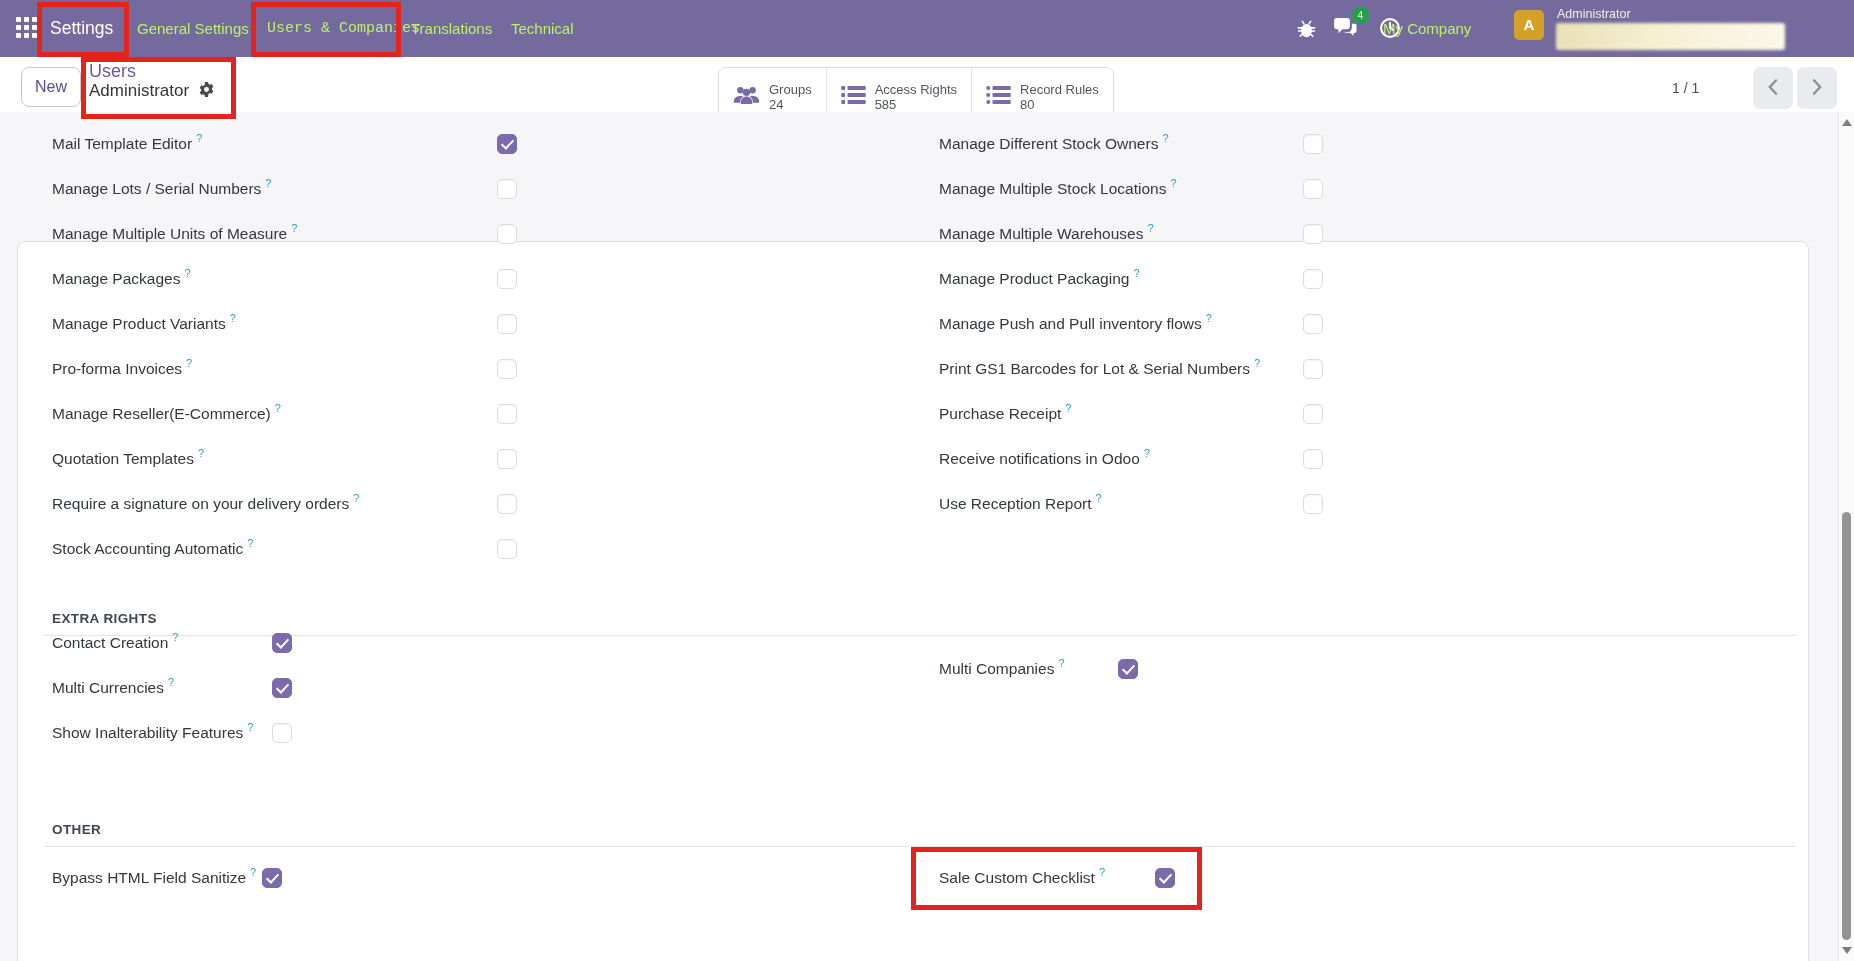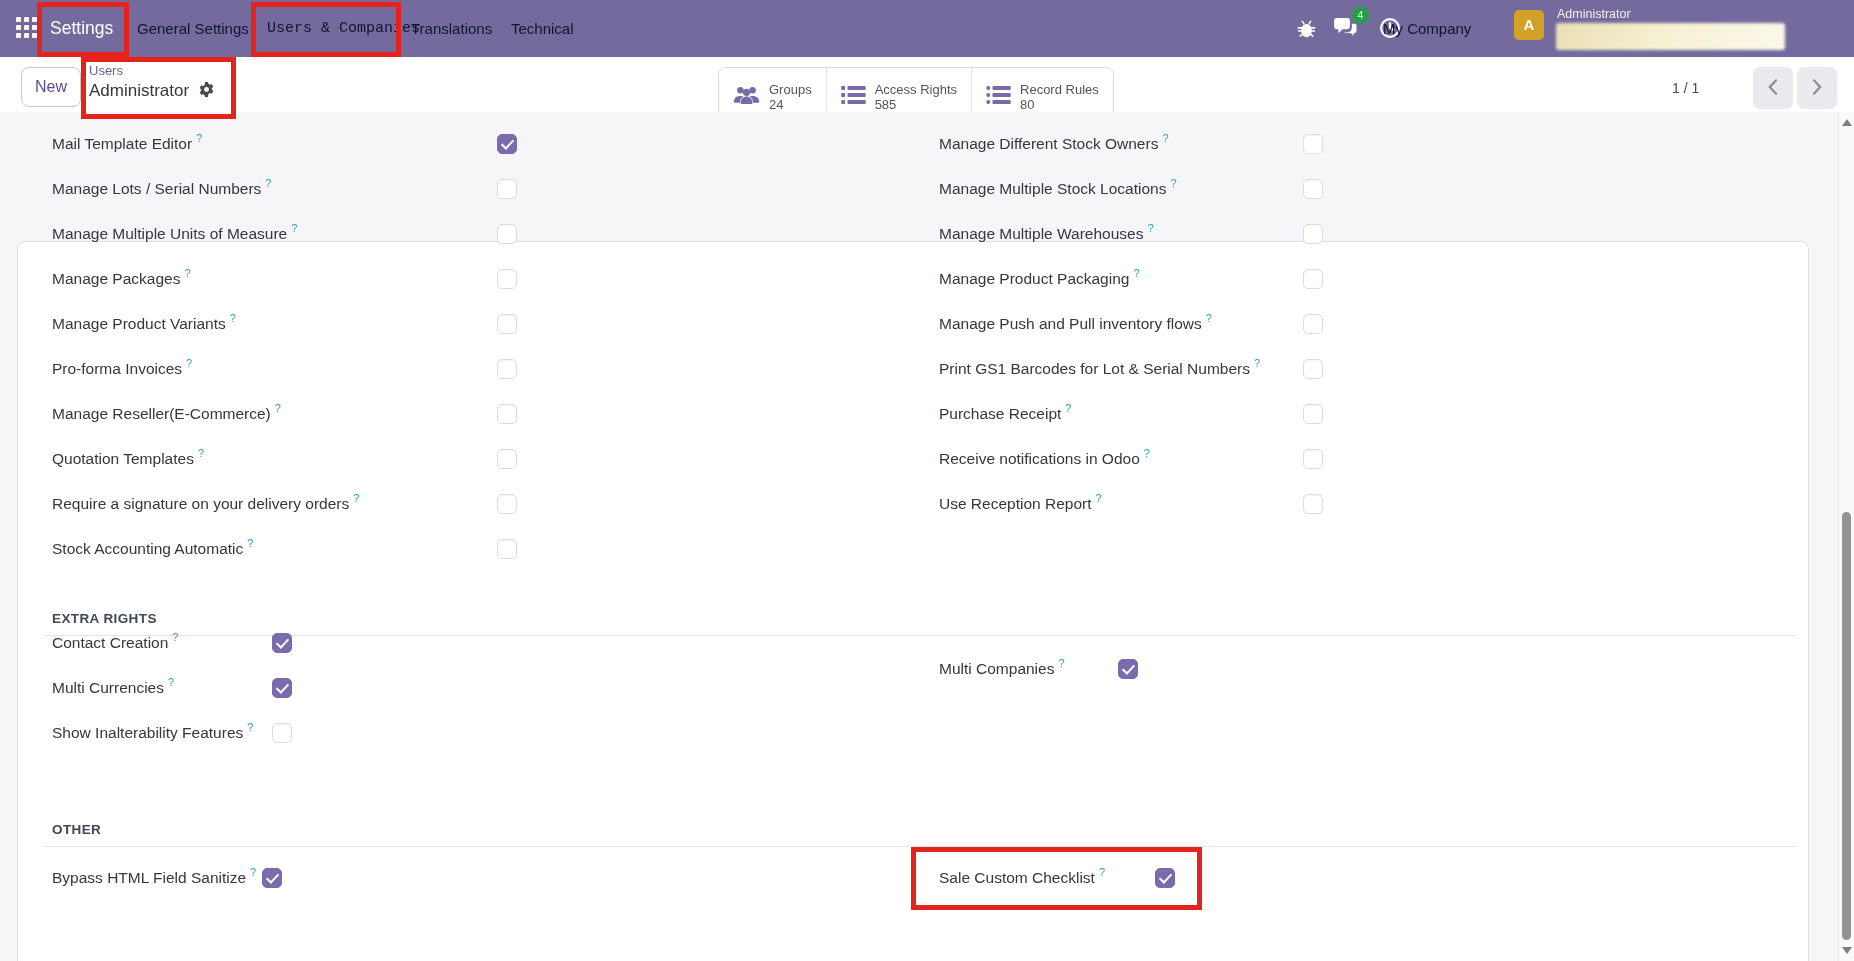--- a/index.html
+++ b/index.html
@@ -1,35 +1,35 @@
 <!DOCTYPE html>
 <html><head>
 <meta charset="utf-8">
 <style>
   html,body{margin:0;padding:0;background:#fff;}
   *{box-sizing:border-box;font-family:"Liberation Sans","DejaVu Sans",sans-serif;}
   .screen{position:relative;width:1854px;height:961px;overflow:hidden;background:#fff;}
 
   
   .navbar{position:absolute;left:0;top:0;width:1854px;height:57px;background:#746a9d;}
-  .nav-item{position:absolute;top:0;height:57px;line-height:57px;color:#0f172a;font-size:15px;cursor:pointer;white-space:nowrap;}
+  .nav-item{position:absolute;top:0;height:57px;line-height:57px;color:#bef264;font-size:15px;cursor:pointer;white-space:nowrap;}
   .nav-appname{color:#fff;font-size:17.5px;font-weight:500;}
   .apps-grid{position:absolute;left:16px;top:17px;display:grid;grid-template-columns:repeat(3,5px);grid-template-rows:repeat(3,5px);gap:3px;cursor:pointer;}
   .apps-grid span{background:#fff;border-radius:1px;}
   .nav-right-icon{position:absolute;top:17px;cursor:pointer;}
   .badge{position:absolute;left:1352px;top:7px;min-width:17px;height:17px;border-radius:9px;background:#23a04a;color:#fff;font-size:10.5px;text-align:center;line-height:17px;padding:0 2px;}
   .avatar{position:absolute;left:1514px;top:10px;width:30px;height:30px;border-radius:5px;background:#d4a128;color:#fff;font-size:15px;font-weight:700;text-align:center;line-height:30px;cursor:pointer;}
   .admin-name{position:absolute;left:1557px;top:7px;font-size:12.5px;color:#f2efe9;cursor:pointer;}
   .blur-box{position:absolute;left:1556px;top:23px;width:229px;height:27px;border-radius:3px;background:linear-gradient(120deg,#e9dfb4 0%,#f6f0d2 45%,#fbf8ea 100%);filter:blur(1.5px);}
 
   
   .control-panel{position:absolute;left:0;top:57px;width:1854px;height:72px;background:#fff;}
   .btn-new{position:absolute;left:21px;top:10px;width:60px;height:40px;background:#fff;border:1px solid #c9c9c9;border-radius:8px;color:#5d4d91;font-size:16px;cursor:pointer;}
   .breadcrumb{position:absolute;left:89px;top:6px;}
-  .bc-parent{display:block;font-size:13px;color:#6a5a9e;cursor:pointer;line-height:16px;}
+  .bc-parent{display:block;font-size:18px;color:#6a5a9e;cursor:pointer;line-height:16px;}
   .bc-current{font-size:17px;color:#35373b;line-height:24px;}
   .gear-btn{display:inline-block;vertical-align:-2px;margin-left:9px;cursor:pointer;}
   .stat-group{position:absolute;left:718px;top:10px;height:59px;display:flex;background:#fff;border:1px solid #d9dbe0;border-radius:8px;overflow:hidden;}
   .stat-btn{display:flex;align-items:center;gap:9px;padding:0 14px;cursor:pointer;border-left:1px solid #e2e4e8;background:#fff;}
   .stat-btn:first-child{border-left:none;}
   .stat-txt{display:flex;flex-direction:column;justify-content:center;}
   .stat-label{font-size:13px;color:#50555c;line-height:15px;}
   .stat-value{font-size:13px;color:#50555c;line-height:15px;}
   .pager-text{position:absolute;left:1672px;top:10px;height:42px;line-height:42px;font-size:14px;color:#4c4c4c;}
   .pager-btn{position:absolute;top:10px;width:40px;height:42px;background:#e9ebee;border:none;border-radius:7px;cursor:pointer;display:flex;align-items:center;justify-content:center;}

